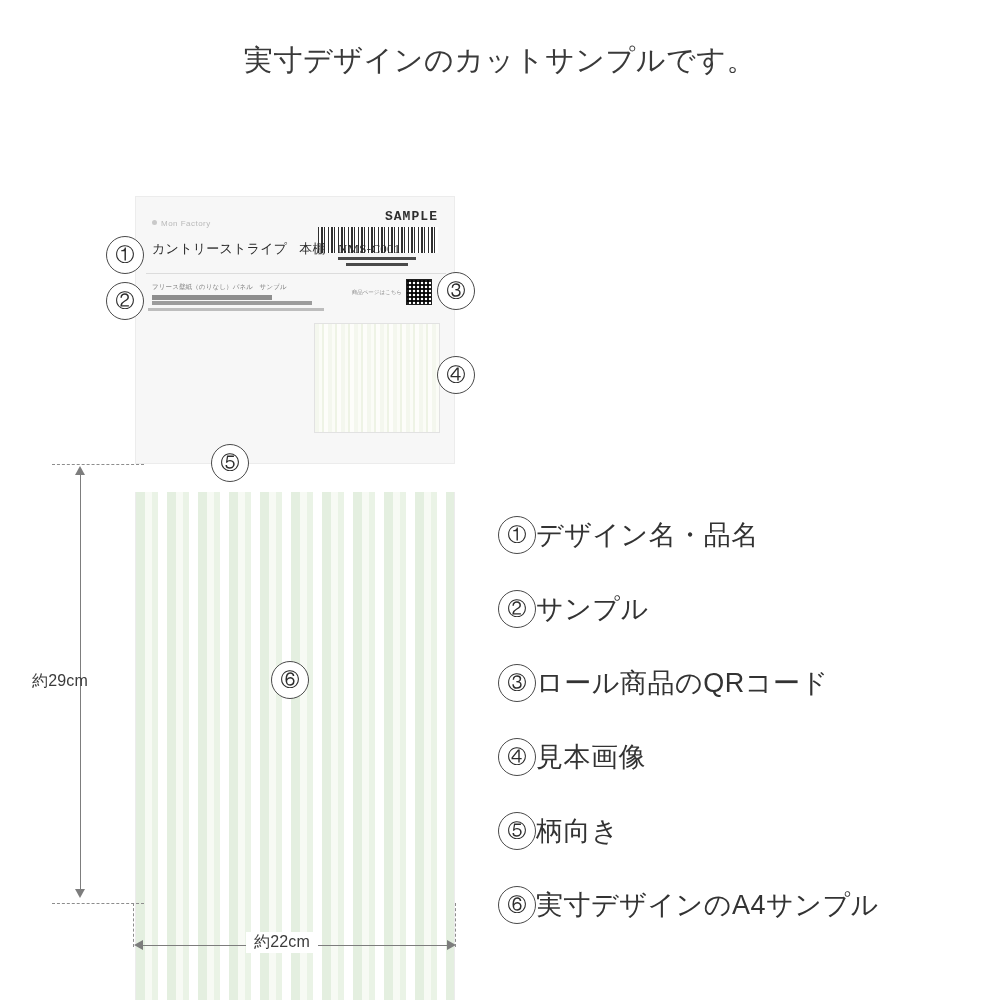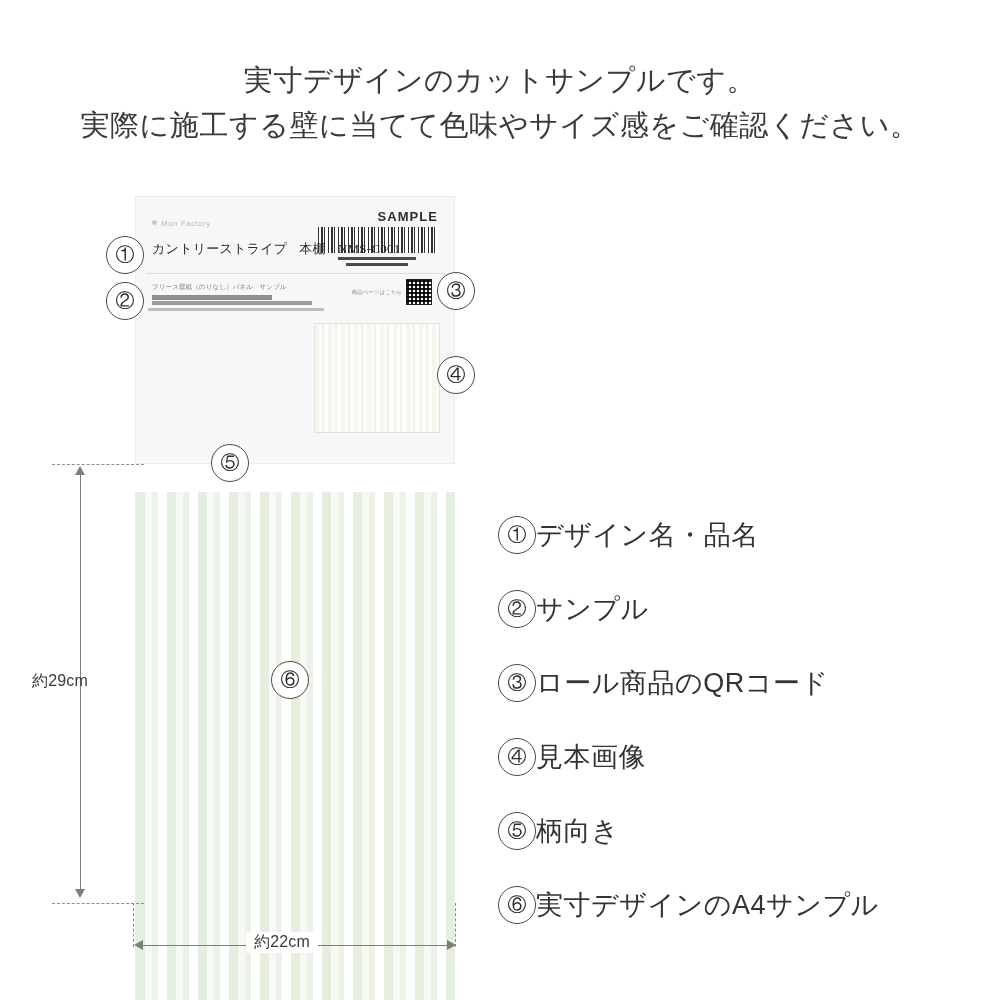--- a/index.html
+++ b/index.html
@@ -17,21 +17,20 @@
   }
 
   
   .heading {
     position: absolute;
     top: 38px;
     left: 0;
     width: 1000px;
     text-align: center;
     line-height: 1.55;
-    margin-top: 20px;
   }
   .heading .line {
     font-size: 29px;
     letter-spacing: 0.02em;
     color: #3a3a3a;
     display: block;
   }
 
   
   .sheet {
@@ -69,20 +68,21 @@
     vertical-align: 1px;
   }
   .sample-word {
     position: absolute;
     right: 16px;
     top: 12px;
     font-size: 13px;
     font-weight: bold;
     letter-spacing: 0.08em;
     color: #2e2e2e;
+    font-family: Liberation Mono, monospace;
   }
   .barcode {
     position: absolute;
     right: 16px;
     top: 30px;
     width: 120px;
     height: 26px;
     background: repeating-linear-gradient(to right,
       #2f2f2f 0px, #2f2f2f 1px, #ffffff 1px, #ffffff 3px,
       #2f2f2f 3px, #2f2f2f 5px, #ffffff 5px, #ffffff 6px,
@@ -332,21 +332,20 @@
     color: #333333;
     letter-spacing: 0.02em;
     white-space: nowrap;
   }
 </style>
 </head>
 <body>
 
 <div class="heading">
   <span class="line">実寸デザインのカットサンプルです。</span>
-  <span class="line">実際に施工する壁に当てて色味やサイズ感をご確認ください。</span>
 </div>
 
 <div class="sheet">
 
   <div class="sheet-label">
     <div class="brand">
       <span class="dot"></span><span>Mon Factory</span>
     </div>
 
     <div class="sample-word">SAMPLE</div>

